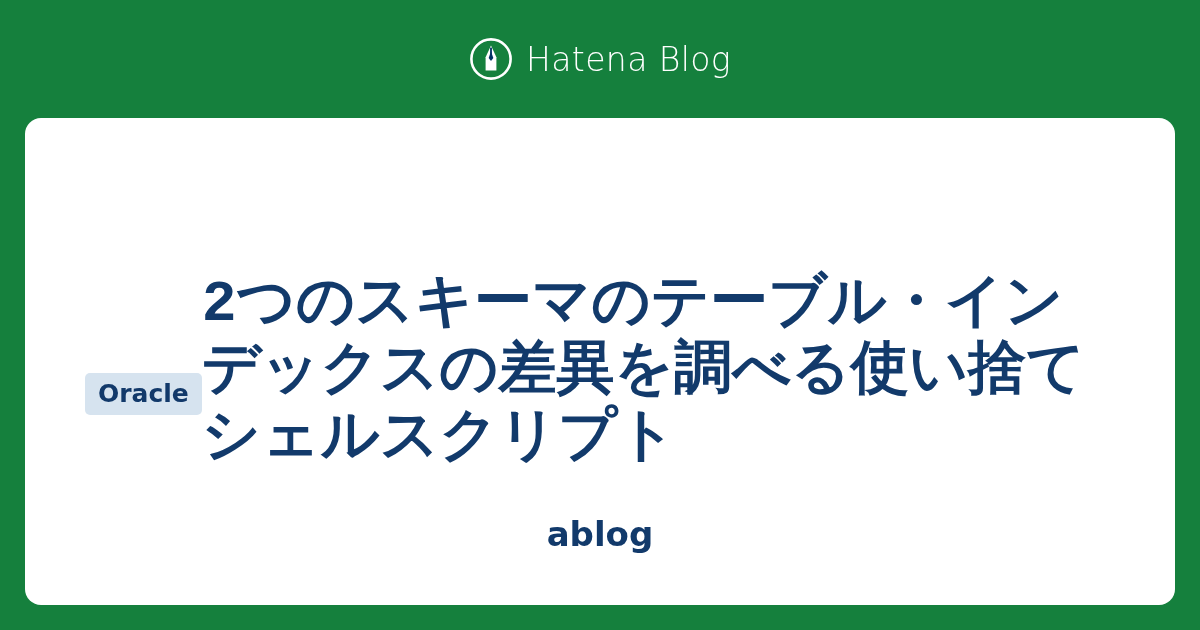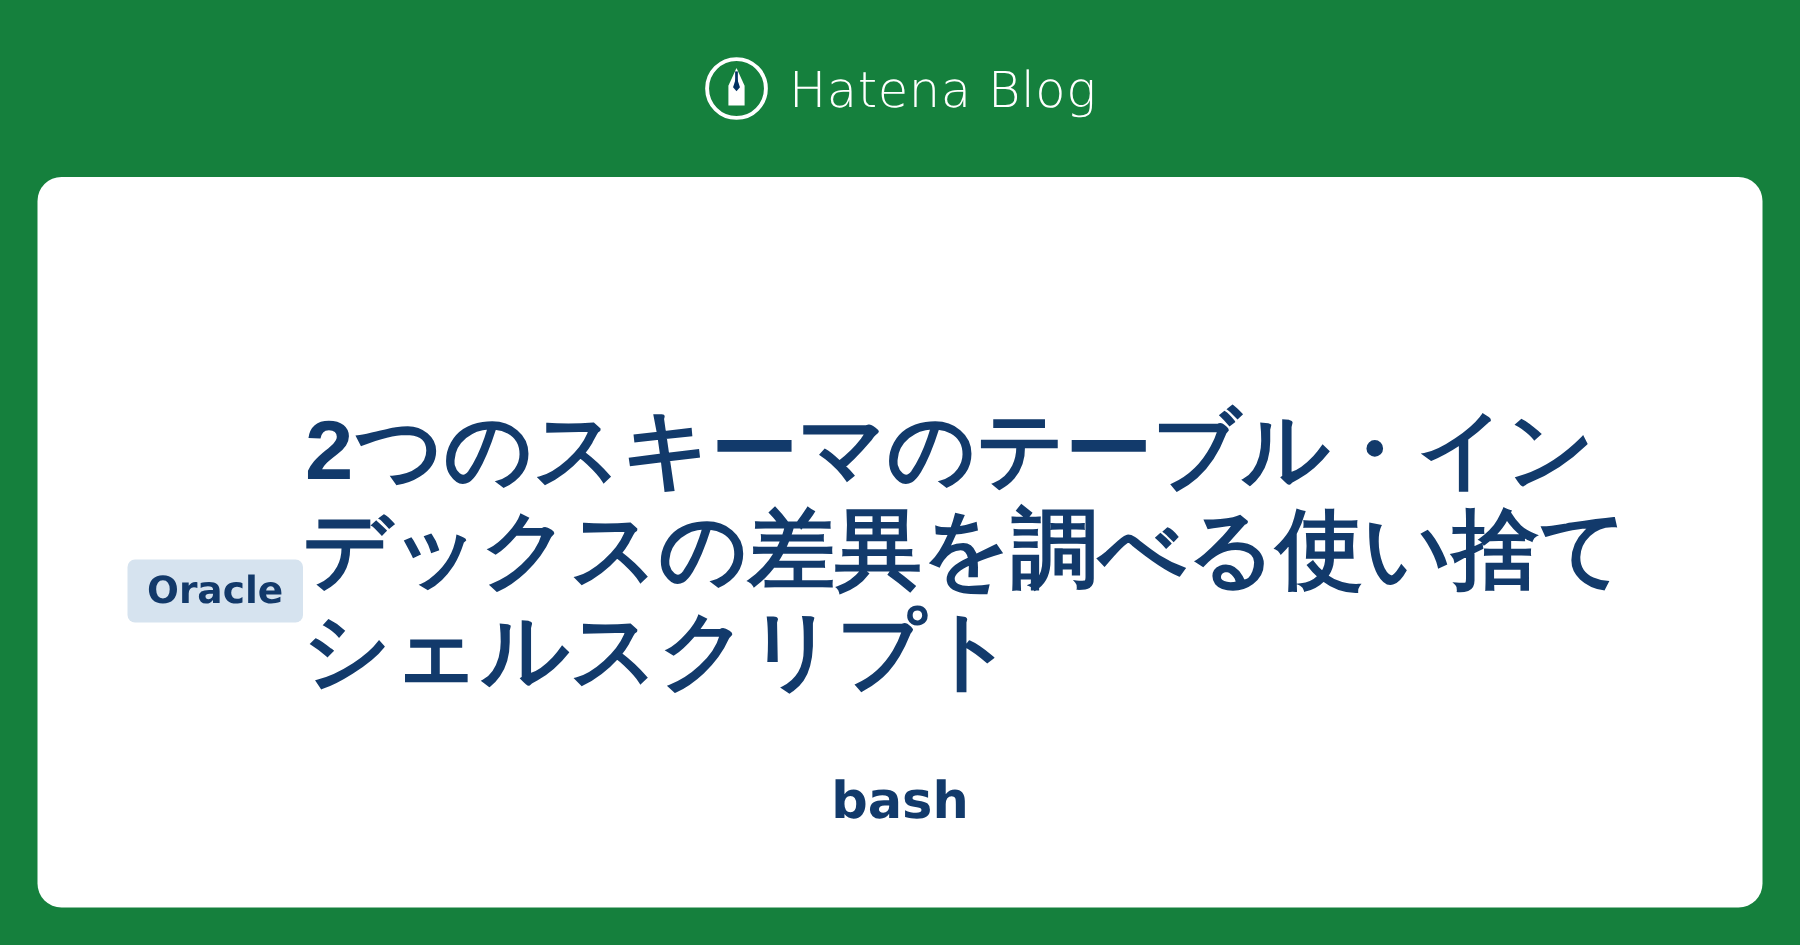--- a/index.html
+++ b/index.html
@@ -145,16 +145,16 @@
     <div class="tag-list">
       <span class="tag-chip">Oracle</span>
     </div>
 
     <h1 class="entry-title">
       <span>2つのスキーマのテーブル・</span><wbr>
       <span>インデックスの差異を調べる</span><wbr>
       <span>使い捨てシェルスクリプト</span>
     </h1>
 
-    <div class="blog-name">bash</div>
+    <div class="blog-name">ablog</div>
 
   </div>
 </div>
 
 </body></html>

